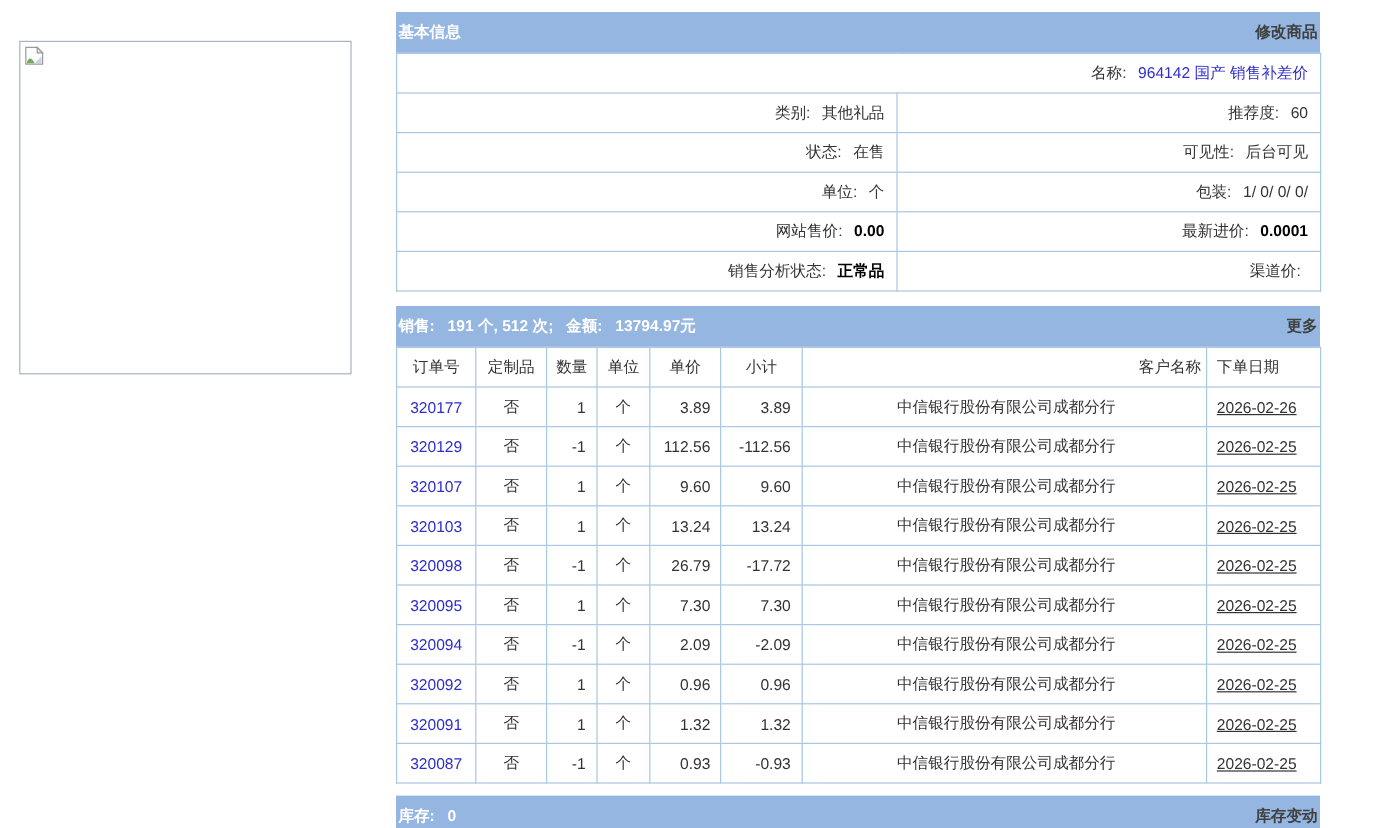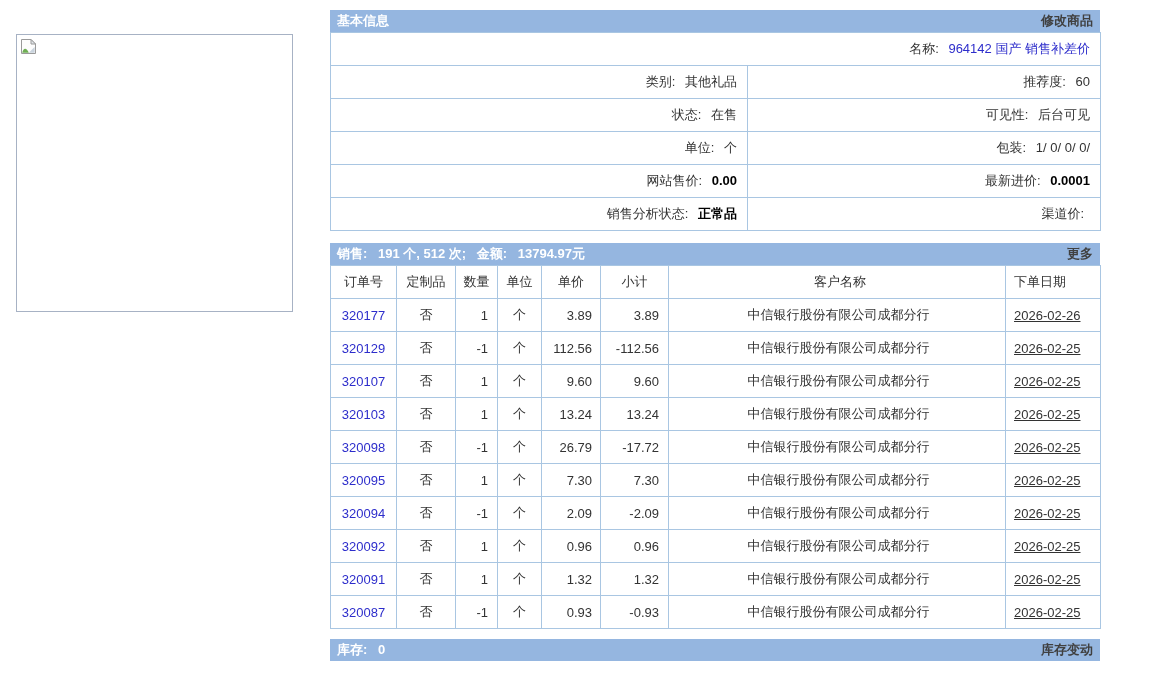--- a/index.html
+++ b/index.html
@@ -24,22 +24,22 @@
   }
   .broken-img { width: 17px; height: 17px; display: block; }
 
   
   .panel { position: absolute; left: 330px; top: 10px; width: 770px; }
 
   .bluebar {
     background: #95b6e0;
     color: #ffffff;
     font-weight: bold;
-    height: 22px;
-    padding: 0 7px;
+    height: 34px;
+    padding: 0 2px;
     display: flex;
     align-items: center;
     justify-content: space-between;
   }
   .bluebar .bar-left span { margin-right: 7px; }
   .bluebar .bar-left span:last-child { margin-right: 0; }
   .bar-action { color: #404040; cursor: pointer; text-decoration: none; }
 
   table { width: 770px; border-collapse: collapse; table-layout: fixed; }
   td, th {
@@ -53,21 +53,21 @@
   }
 
   
   .info-table td { padding: 0 10px; text-align: right; }
   .lbl { margin-right: 6px; }
   .val.bold { font-weight: bold; color: #000000; }
   .blue-link { color: #2d2dcb; text-decoration: none; cursor: pointer; }
 
   
   .sales-table th { font-weight: normal; text-align: center; padding: 0 4px; }
-  .sales-table th:nth-child(7) { text-align: center; padding-left: 10px; margin-left: 14px; }
+  .sales-table th:nth-child(7) { text-align: right; padding-left: 10px; margin-left: 14px; }
   .sales-table th:nth-child(8) { text-align: left; padding-left: 8px; }
   .sales-table td:nth-child(1) { text-align: center; }
   .sales-table td:nth-child(2) { text-align: center; }
   .sales-table td:nth-child(3) { text-align: right; padding-right: 9px; }
   .sales-table td:nth-child(4) { text-align: center; }
   .sales-table td:nth-child(5) { text-align: right; padding-right: 8px; }
   .sales-table td:nth-child(6) { text-align: right; padding-right: 9px; }
   .sales-table td:nth-child(7) { text-align: center; padding-left: 4px; }
   .sales-table td:nth-child(8) { text-align: left; padding-left: 8px; text-decoration: underline; }
 

